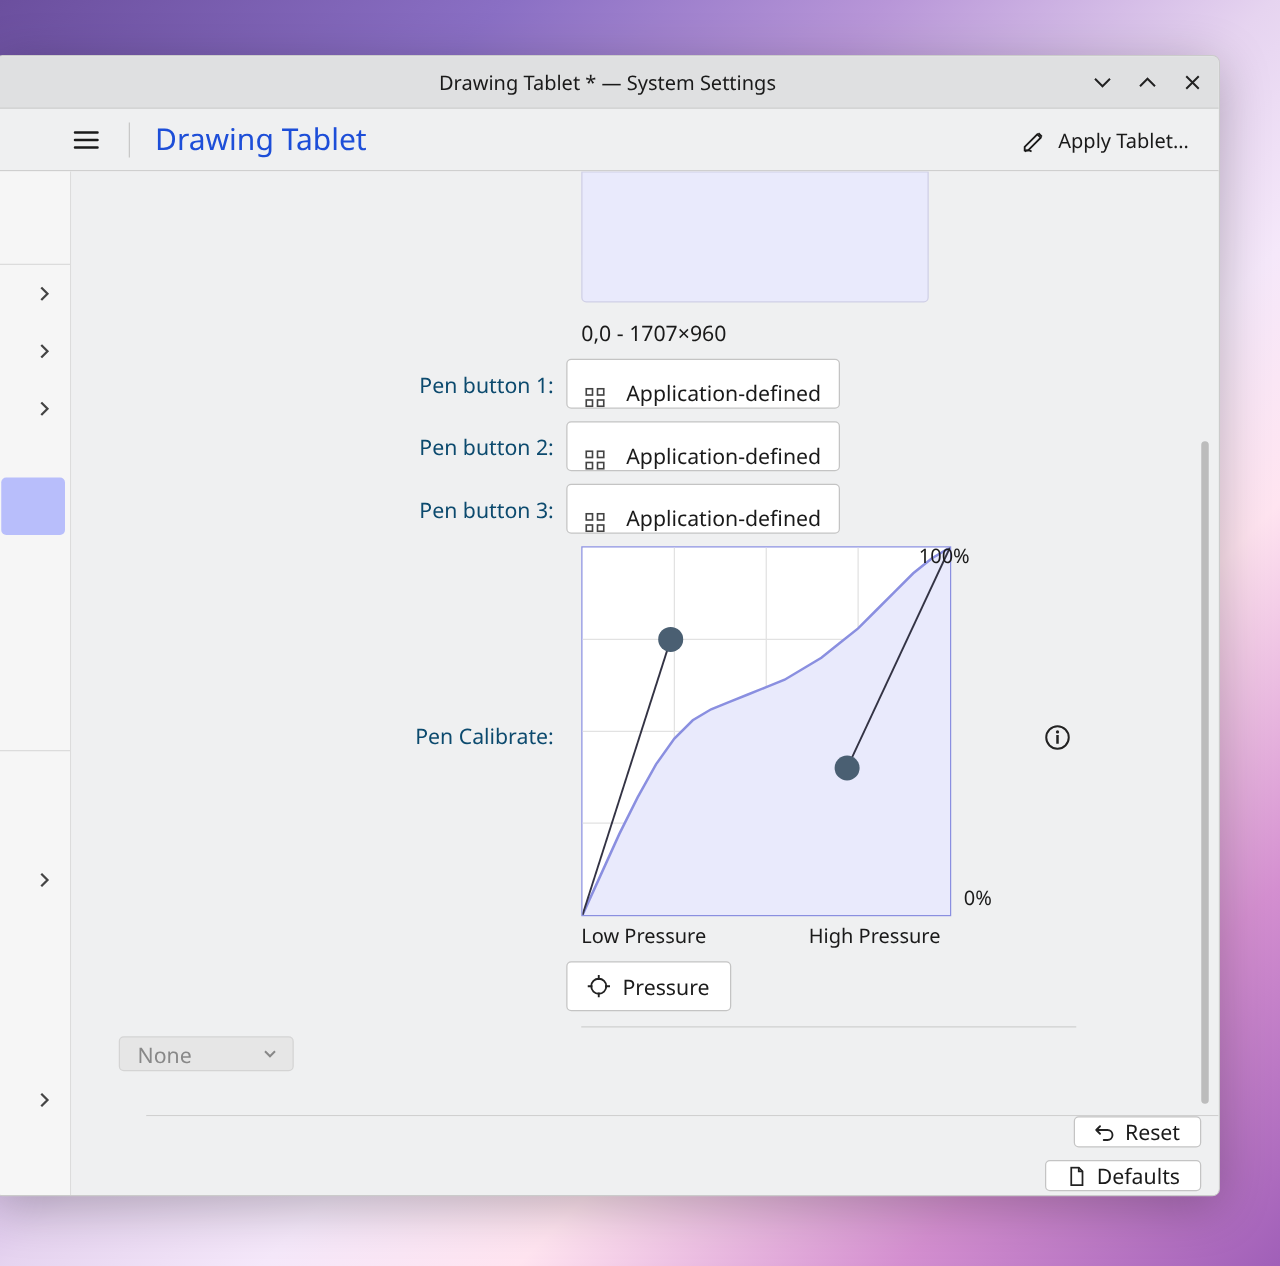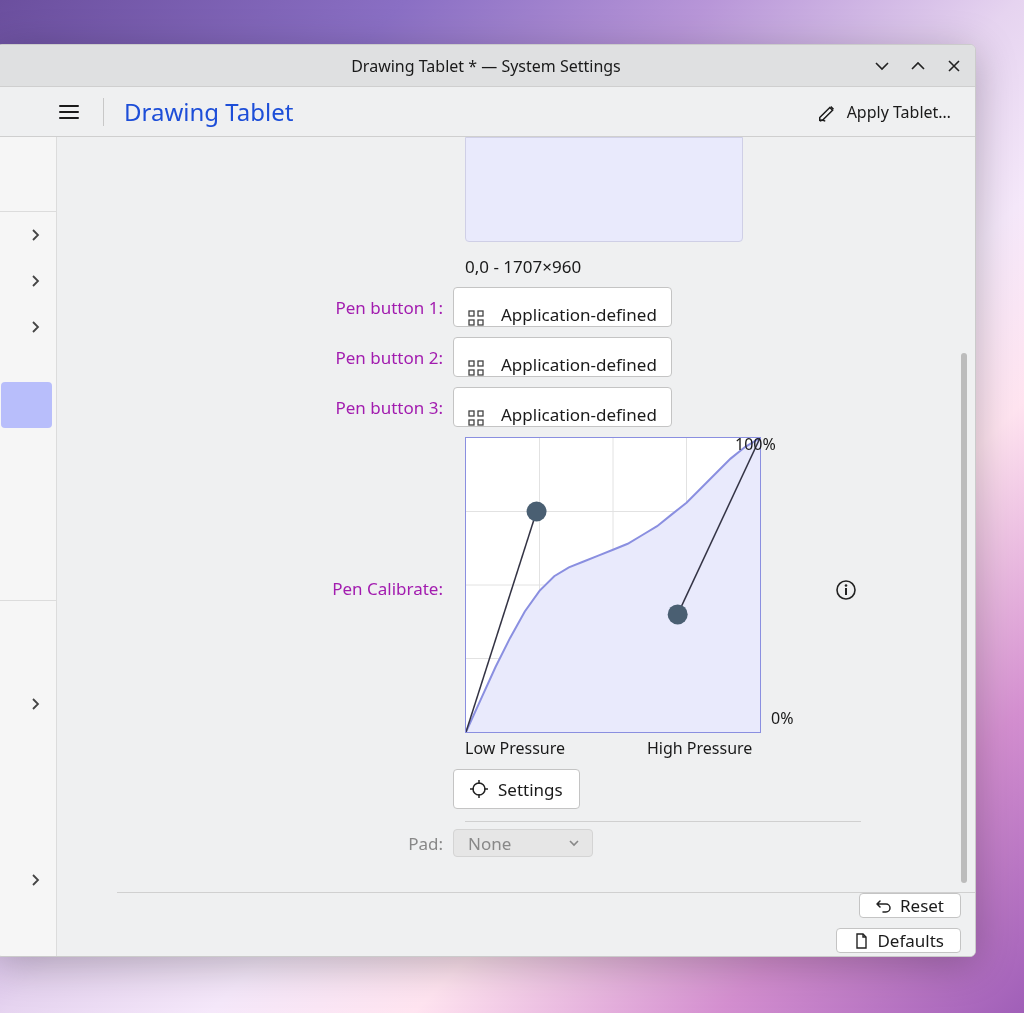--- a/index.html
+++ b/index.html
@@ -77,21 +77,21 @@
 .main { flex:1; position:relative; background:#eff0f1; overflow:hidden; }
 .main-scroll { position:absolute; top:0; left:38px; right:30px; bottom:0; }
 .main-vtrack { position:absolute; right:6px; top:6px; bottom:66px; width:10px; }
 .main-vthumb { position:absolute; top:210px; left:2px; width:6px; height:530px; background:#bcbcbc; border-radius:3px; }
 .preview-box {
   position:absolute; top:0; left:370px; width:278px; height:105px;
   background:#e9eafc; border:1px solid #cfcfe6; border-bottom-left-radius:4px; border-bottom-right-radius:4px;
 }
 .coord-text { position:absolute; top:118px; left:370px; font-size:17px; color:#1a1a1a; }
 .form-row { position:absolute; left:0; display:flex; align-items:center; }
-.form-label { width:358px; text-align:right; padding-right:10px; font-size:17px; color:#a21caf; }
+.form-label { width:358px; text-align:right; padding-right:10px; font-size:17px; color:#0c4a6e; }
 .dd-btn {
   display:flex; align-items:flex-end; gap:17px;
   background:#fff; border:1px solid #c4c4c4; border-radius:4px;
   height:40px; padding:0 14px; font-size:17px; cursor:pointer;
 }
 .dd-btn svg { flex-shrink:0; }
 .grid-icon { width:16px; height:16px; }
 .row1 { top:150px; } .row2 { top:200px; } .row3 { top:250px; }
 .pressure-row { top:440px; }
 .pressure-curve {
@@ -300,28 +300,27 @@
         <div class="form-row calibrate-row">
           <div class="form-label"></div>
           <div class="cal-btn">
             <svg width="18" height="18" viewBox="0 0 18 18">
                 <circle cx="9" cy="9" r="6" fill="none" stroke="#222" stroke-width="1.5"></circle>
                 <line x1="9" y1="0" x2="9" y2="4" stroke="#222" stroke-width="1.5"></line>
                 <line x1="9" y1="14" x2="9" y2="18" stroke="#222" stroke-width="1.5"></line>
                 <line x1="0" y1="9" x2="4" y2="9" stroke="#222" stroke-width="1.5"></line>
                 <line x1="14" y1="9" x2="18" y2="9" stroke="#222" stroke-width="1.5"></line>
               </svg>
-            <span>Settings</span>
+            <span>Pressure</span>
           </div>
         </div>
 
         <div class="section-divider"></div>
 
         <div class="form-row pad-row">
-          <div class="form-label pad-lbl">Pad:</div>
           <div class="pad-dd">
             <span>None</span>
             <svg width="12" height="12" viewBox="0 0 12 12">
                 <path d="M2 4 L6 8 L10 4" fill="none" stroke="#888" stroke-width="1.6"></path>
               </svg>
           </div>
         </div>
 
       </div>
 

